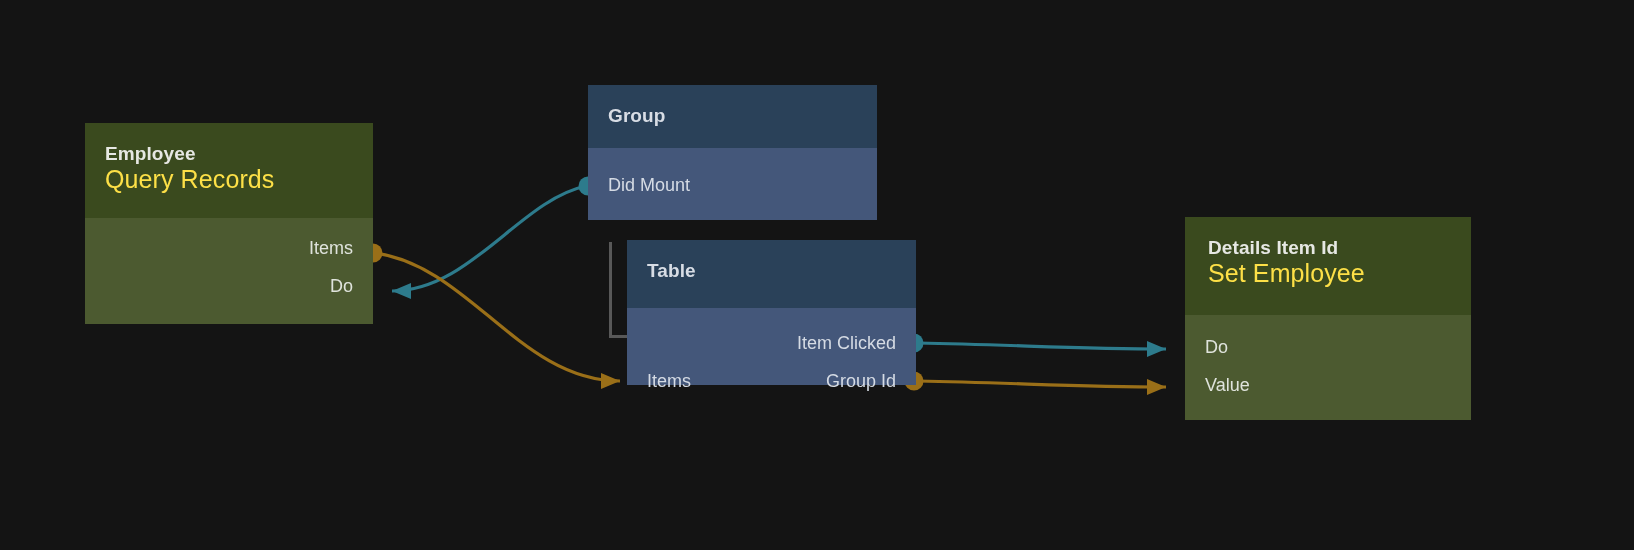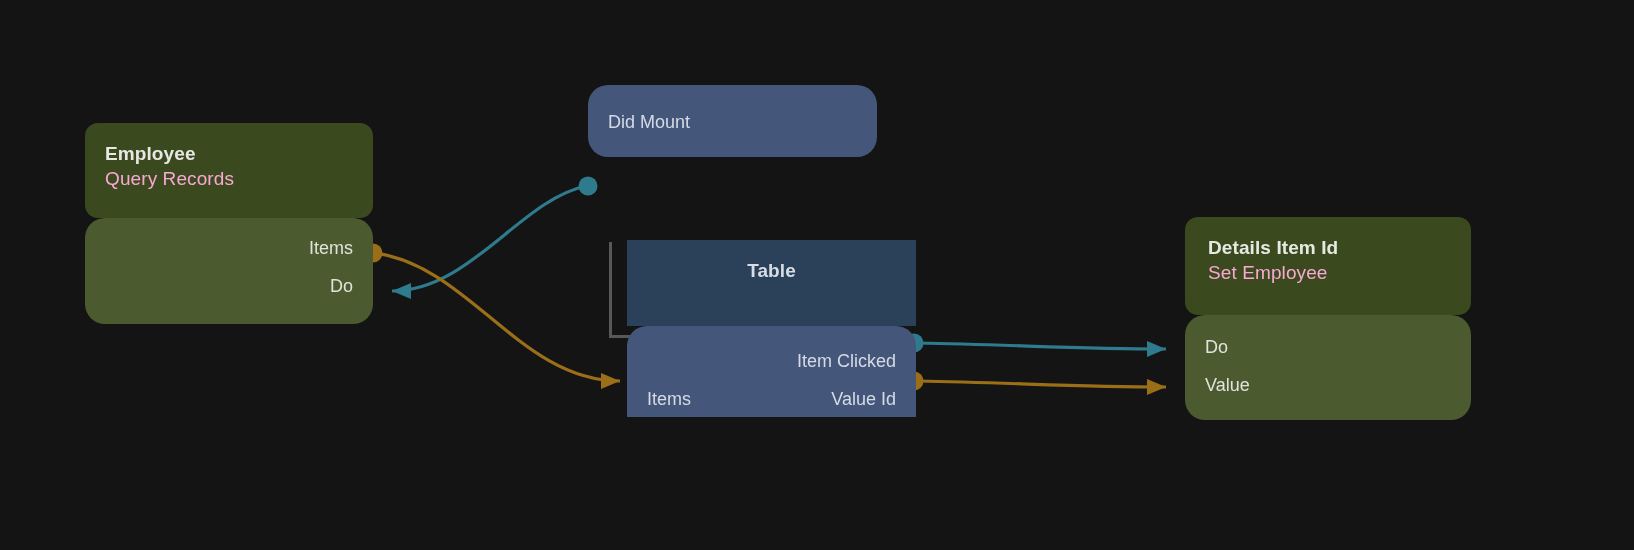--- a/index.html
+++ b/index.html
@@ -38,34 +38,33 @@
     padding: 18px 20px 0 20px;
   }
   .node-title {
     font-size: 19px;
     font-weight: bold;
     color: #e6e8e3;
     line-height: 25px;
     letter-spacing: 0.1px;
   }
   .node-subtitle {
-    font-size: 19px;
+    font-size: 25px;
     font-weight: normal;
-    color: #f9a8d4;
+    color: #fde047;
     line-height: 26px;
     letter-spacing: 0.1px;
   }
   .node-body {
     position: relative;
     box-sizing: border-box;
-    border-radius: 20px;
   }
 
   
-  .node.green .node-header { background: #3a4a1e; border-radius: 13px; }
+  .node.green .node-header { background: #3a4a1e; }
   .node.green .node-body   { background: #4c5a30; }
   
   .node.blue .node-header  { background: #2a4159; }
   .node.blue .node-body    { background: #44577a; }
   .node.blue .node-title   { color: #d8dde5; }
 
   .port {
     position: absolute;
     font-size: 18px;
     line-height: 22px;
@@ -123,33 +122,36 @@
       <div class="node-title">Employee</div>
       <div class="node-subtitle">Query Records</div>
     </div>
     <div class="node-body" style="height:106px;">
       <div class="port out" style="top:19px;">Items</div>
       <div class="port out" style="top:57px;">Do</div>
     </div>
   </div>
 
   <div class="node blue" style="left:588px; top:85px; width:289px; height:135px;">
+    <div class="node-header" style="height:63px;">
+      <div class="node-title">Group</div>
+    </div>
     <div class="node-body" style="height:72px;">
       <div class="port in" style="top:26px;">Did Mount</div>
     </div>
   </div>
 
   <div class="node blue" style="left:627px; top:240px; width:289px; height:177px;">
-    <div class="node-header" style="height:86px;text-align:center;">
+    <div class="node-header" style="height:68px;">
       <div class="node-title">Table</div>
     </div>
-    <div class="node-body" style="height:109px;">
+    <div class="node-body" style="height:77px;">
       <div class="port out" style="top:24px;">Item Clicked</div>
       <div class="port in" style="top:62px;">Items</div>
-      <div class="port out" style="top:62px;">Value Id</div>
+      <div class="port out" style="top:62px;">Group Id</div>
     </div>
   </div>
 
   <div class="node green" style="left:1185px; top:217px; width:286px; height:203px;">
     <div class="node-header" style="height:98px;padding-left:23px;">
       <div class="node-title">Details Item Id</div>
       <div class="node-subtitle">Set Employee</div>
     </div>
     <div class="node-body" style="height:105px;">
       <div class="port in" style="top:21px;">Do</div>

